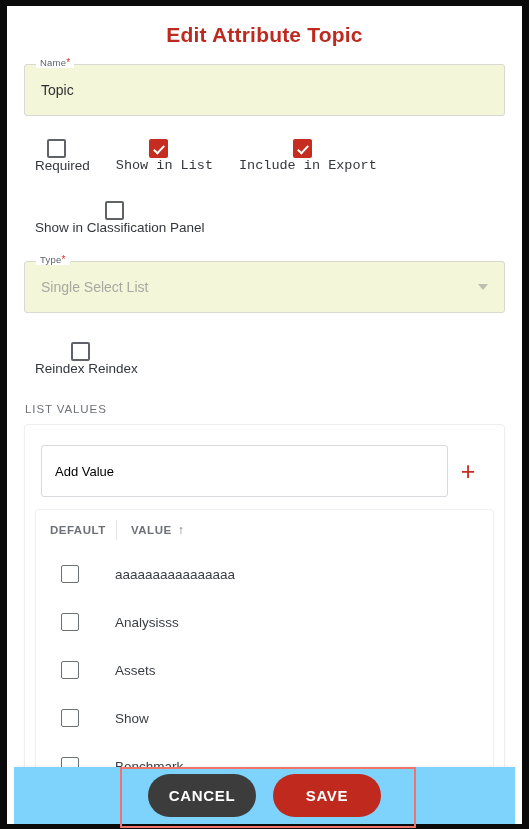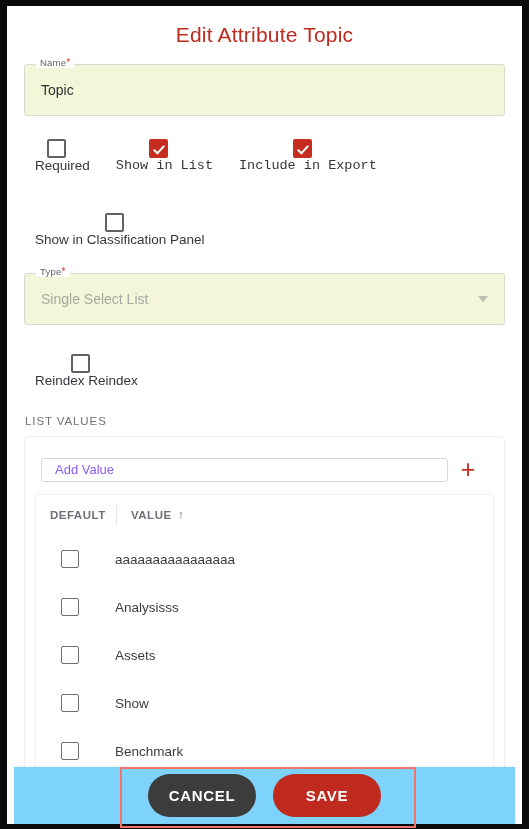--- a/index.html
+++ b/index.html
@@ -26,21 +26,21 @@
     height: 100%;
     background: #ffffff;
     overflow: hidden;
   }
 
   
   .page-title {
     text-align: center;
     color: #bd2a20;
     font-size: 21px;
-    font-weight: normal;
+    font-weight: bold;
     letter-spacing: 0.2px;
     padding-top: 17px;
     padding-bottom: 4px;
   }
 
   
   .field-wrap {
     margin: 13px 17px 0 17px;
     position: relative;
   }
@@ -92,21 +92,21 @@
   }
 
   
   .check-row {
     display: flex;
     align-items: center;
     margin: 0 17px;
     gap: 0;
   }
   .check-row.r1 { margin-top: 23px; }
-  .check-row.r2 { margin-top: 40px; }
+  .check-row.r2 { margin-top: 28px; }
   .check-row.r3 { margin-top: 29px; }
 
   .check-item {
     display: flex;
     align-items: center;
     flex-direction: column;
   }
   .check-item + .check-item { margin-left: 15px; font-family: Liberation Mono, monospace; }
 
   .cbox {
@@ -156,29 +156,29 @@
     box-shadow: 0 1px 2px rgba(0,0,0,0.05);
     padding: 20px 16px 0 16px;
   }
 
   .add-row {
     display: flex;
     align-items: center;
   }
   .add-input {
     flex: 1 1 auto;
-    height: 24px;
+    height: 52px;
     border: 1px solid #d7d9dc;
     border-radius: 3px;
     background: #fff;
     display: flex;
     align-items: center;
     padding: 0 13px;
     font-size: 13px;
-    color: #8b5cf6;
+    color: #000000;
   }
   .plus-btn {
     width: 40px;
     flex: 0 0 40px;
     text-align: center;
     color: #c62d20;
     font-size: 25px;
     line-height: 25px;
     font-weight: 300;
     user-select: none;

